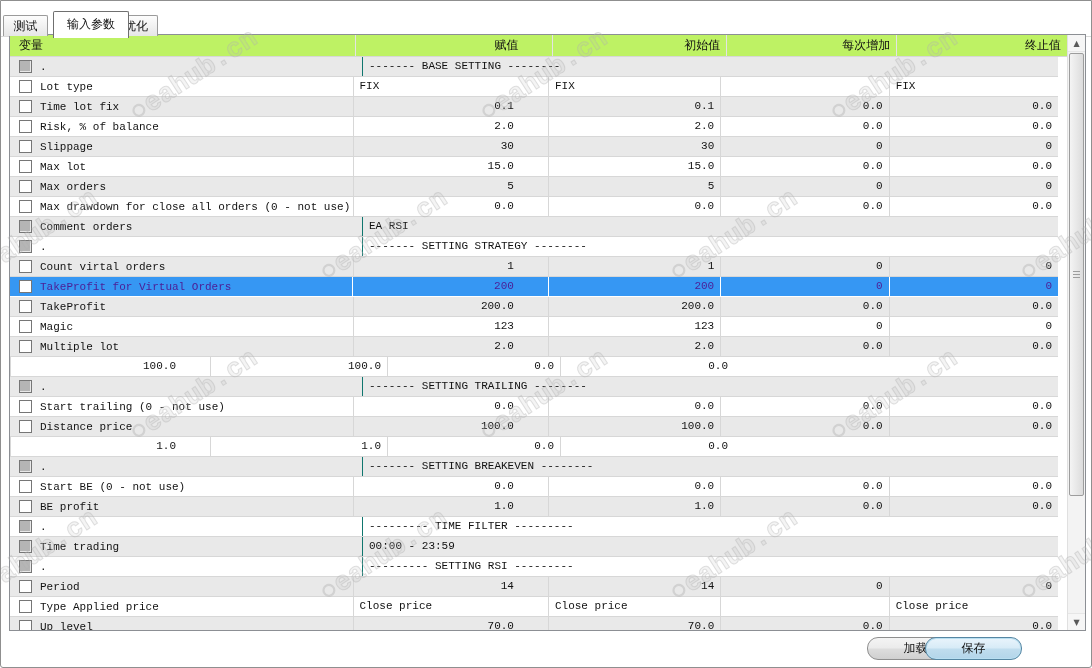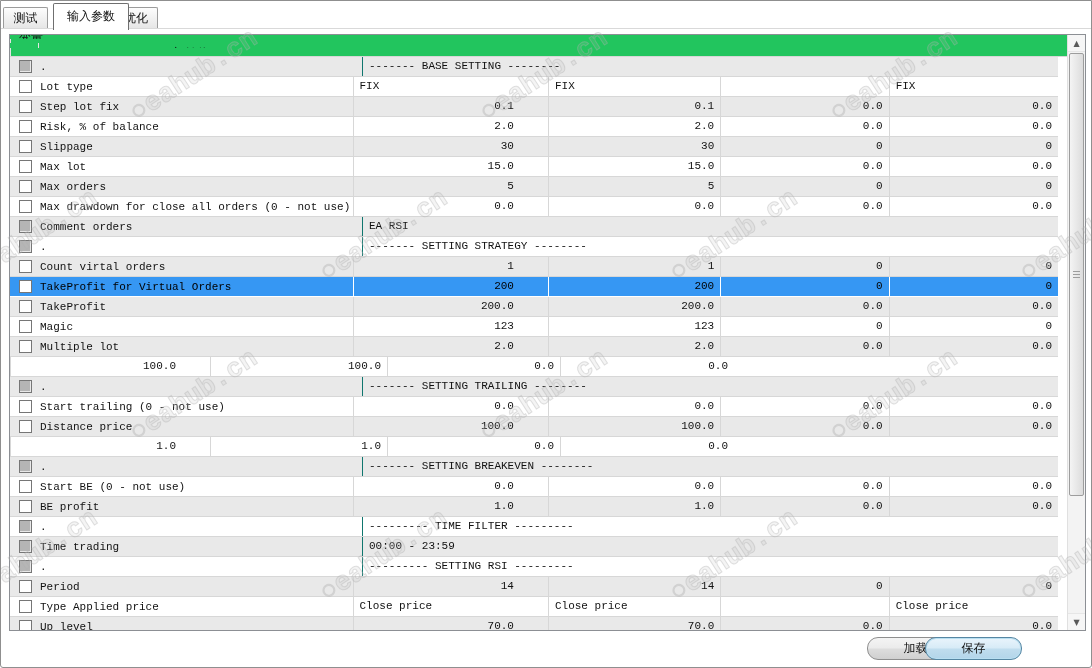--- a/index.html
+++ b/index.html
@@ -3,40 +3,40 @@
 <meta charset="utf-8">
 <style>
   * { margin:0; padding:0; box-sizing:border-box; }
   html,body { width:1092px; height:668px; }
   body { font-family:"DejaVu Sans","Liberation Sans",sans-serif; font-size:12px; color:#111; background:#fff; overflow:hidden; }
 
   .window { position:relative; width:1092px; height:668px; background:#fff;
             border:1px solid #8f8f8f; border-radius:0 0 3px 3px; overflow:hidden; }
 
   
-  .tabstrip { position:absolute; left:0; top:0; width:100%; height:28px; background:#fff; }
+  .tabstrip { position:absolute; left:0; top:8px; width:100%; height:28px; background:#fff; }
   .tabstrip::after { content:""; position:absolute; left:0; right:0; bottom:0; height:1px; background:#d9d9d9; }
   .tab { position:absolute; top:6: height:22px; text-align:center; line-height:20px;
          border:1px solid #9b9b9b; border-bottom:none; border-radius:2px 2px 0 0;
          background:linear-gradient(#fdfdfd,#e6e6e6); cursor:default; z-index:2; }
   .tab { top:6px; }
   .tab.active { top:2px; height:27px; line-height:24px; background:#fff; border-color:#6f6f6f; z-index:3; }
 
   
   .ptable { position:absolute; left:8px; top:33px; width:1077px; height:597px;
             border:1px solid #8c8f94; background:#fff; }
   .thead { position:absolute; left:0; top:0; height:22px; width:1057px; display:flex;
-           background:#22c55e; border-bottom:1px solid #d7d7d7;flex-direction:column; }
+           background:#bef264; border-bottom:1px solid #d7d7d7; }
   .th { line-height:21px; padding:0 6px; white-space:nowrap; overflow:hidden; }
   .th + .th { border-left:1px solid #e4e4e4; text-align:right; }
   .rows { position:absolute; left:0; top:22px; width:1057px; height:573px; overflow:hidden; background:#fff; }
 
   .row { display:flex; width:1048px; height:20px; border-bottom:1px solid #d7d7d7; background:#fff; }
   .row.alt { background:#e9e9e9; }
-  .row.selected { background:#3697f3; color:#000000; border-bottom-color:#fff; }
+  .row.selected { background:#3697f3; color:#4c1d95; border-bottom-color:#fff;justify-content:flex-end; }
   .c { height:19px; line-height:18px; font-family:"Liberation Mono","DejaVu Sans Mono",monospace;
        font-size:11px; white-space:nowrap; overflow:visible; }
   .c1 { width:352px; display:flex; align-items:center; padding-left:9px; overflow:hidden; }
   .c2 { width:172px; } .c3 { width:177px;margin-left:28px; } .c4 { width:173px; } .c5 { width:174px; }
   .cv { border-left:1px solid #d7d7d7; }
   .row.selected .cv { border-left-color:#fff; }
   .num { text-align:right; padding-right:6px; }
   .str { text-align:left; padding-left:6px; }
   .cspan { flex:1; border-left:1px solid #0f766e; padding-left:6px; text-align:left; }
   .cb { width:13px; height:13px; flex:0 0 13px; background:#fff; border:1px solid #767676; margin-right:8px; }
@@ -102,21 +102,21 @@
             <span class="pname">Lot type</span>
           </div>
           <div class="c cv c2 str">FIX</div>
           <div class="c cv c3 str">FIX</div>
           <div class="c cv c4 str"></div>
           <div class="c cv c5 str">FIX</div>
         </div>
         <div class="row alt">
           <div class="c c1">
             <span class="cb"></span>
-            <span class="pname">Step lot fix</span>
+            <span class="pname">Time lot fix</span>
           </div>
           <div class="c cv c2 num">0.1</div>
           <div class="c cv c3 num">0.1</div>
           <div class="c cv c4 num">0.0</div>
           <div class="c cv c5 num">0.0</div>
         </div>
         <div class="row">
           <div class="c c1">
             <span class="cb"></span>
             <span class="pname">Risk, % of balance</span>

